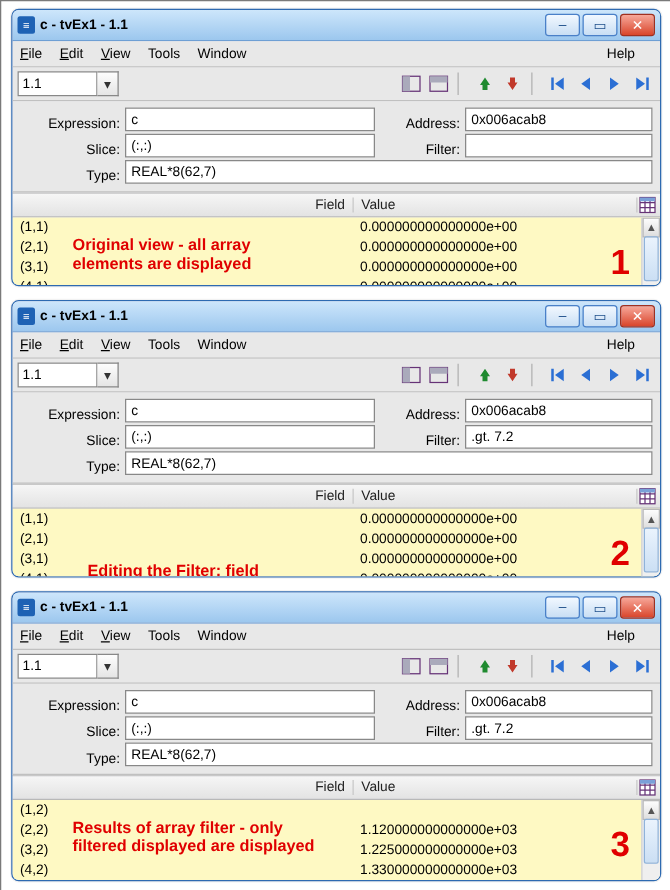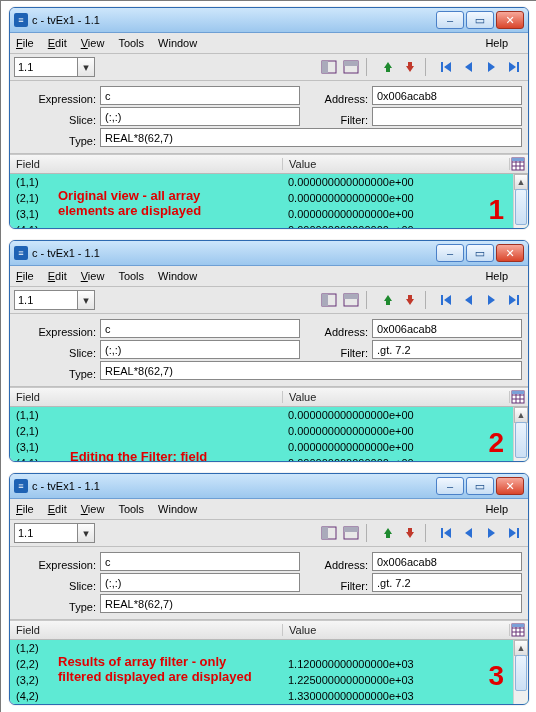--- a/index.html
+++ b/index.html
@@ -3,21 +3,21 @@
 <meta charset="utf-8">
 <style>
 html,body{margin:0;padding:0;font-family:"Segoe UI",Tahoma,Arial,sans-serif;font-size:11px;background:#fff}
 .canvas{width:536px;height:712px;border:1px solid #7a7a7a;background:#fff;position:relative}
 .win{position:absolute;left:8px;right:8px;border:1px solid #2e6ab1;border-radius:6px;overflow:hidden;box-shadow:0 0 0 1px rgba(0,0,0,.05);background:#e9e9f2}
 .win1{top:6px;height:220px}
 .win2{top:239px;height:220px}
 .win3{top:472px;height:230px}
 .titlebar{height:24px;background:linear-gradient(#cde6fb,#9cc7ee);display:flex;align-items:center;padding:0 4px;border-bottom:1px solid #6e9fd4}
 .titlebar .ticon{width:14px;height:14px;display:inline-flex;align-items:center;justify-content:center;background:#1e62b4;color:#fff;font-weight:bold;border-radius:2px;font-size:9px;margin-right:4px}
-.titlebar .ttext{font-weight:normal;color:#000}
+.titlebar .ttext{font-weight:bold;color:#000}
 .titlebar .spacer{flex:1}
 .winbtn{width:26px;height:16px;margin-left:2px;border:1px solid #4a80c8;border-radius:3px;background:linear-gradient(#f2f8ff,#c8def4);display:inline-flex;align-items:center;justify-content:center;color:#1d4e89;cursor:pointer}
 .winbtn.close{background:linear-gradient(#f7a89a,#d9452b);border-color:#a03020;color:#fff}
 .menubar{height:20px;background:#e8e8e8;display:flex;align-items:center;padding:0 6px;border-bottom:1px solid #c0c0c0}
 .menubar .mitem{margin-right:14px;color:#000}
 .menubar .mitem u{text-decoration:underline}
 .menubar .mspacer{flex:1}
 .toolbar{height:26px;background:#e8e8e8;display:flex;align-items:center;padding:0 4px;border-bottom:1px solid #c0c0c0}
 .toolbar input.idx{width:56px;height:18px;border:1px solid #888;background:#fff;padding:0 3px;font-size:11px}
 .toolbar .dropbtn{width:16px;height:18px;border:1px solid #888;border-left:none;background:linear-gradient(#fdfdfd,#e5e5e5);display:inline-flex;align-items:center;justify-content:center;color:#333;cursor:pointer}
@@ -26,24 +26,24 @@
 .tbtn{width:18px;height:18px;margin:0 1px;display:inline-flex;align-items:center;justify-content:center;border:1px solid transparent;border-radius:2px;cursor:pointer}
 .vsep{width:1px;height:18px;background:#b0b0b0;margin:0 4px}
 .form{background:#e8e8e8;padding:3px 6px 4px 6px;border-bottom:1px solid #c0c0c0}
 .frow{display:flex;align-items:flex-end;margin:2px 0}
 .flab{width:80px;text-align:right;padding-right:4px;color:#000}
 .fval{height:17px;border:1px solid #888;background:#fff;padding:0 4px;font-size:11px}
 .grow{flex:1}
 .flab2{width:64px;text-align:right;padding:0 4px;color:#000}
 .headerrow{height:18px;background:linear-gradient(#f6f6f6,#e3e3e3);border-top:1px solid #c8c8c8;border-bottom:1px solid #b8b8b8;display:flex;align-items:center}
 .hcell{border-right:1px solid #c8c8c8;padding:0 6px;font-weight:normal;color:#222}
-.hcell.field{flex:0 0 260px;text-align:left}
+.hcell.field{flex:0 0 260px;text-align:right}
 .hcell.value{flex:1}
 .hicon{width:16px;height:16px;margin-right:2px;display:inline-flex;align-items:center;justify-content:center;cursor:pointer}
-.databox{position:relative;flex:1;background:#5eead4;overflow:hidden;height:calc(100% - 24px - 20px - 26px - 62px - 18px)}
+.databox{position:relative;flex:1;background:#fef9c3;overflow:hidden;height:calc(100% - 24px - 20px - 26px - 62px - 18px)}
 .drow{display:flex;align-items:center;height:16px}
 .dfield{flex:0 0 260px;padding:0 6px;color:#000}
 .dvalue{flex:1;padding:0 6px;color:#000}
 .annot{position:absolute;color:#e00000;font-weight:bold;font-size:13px;pointer-events:none}
 .annotnum{position:absolute;color:#e00000;font-weight:bold;font-size:28px;right:24px;pointer-events:none}
 .scrollbar{position:absolute;right:0;top:0;bottom:0;width:14px;background:#efefef;border-left:1px solid #cfcfcf}
 .scrollbtn{position:absolute;left:0;right:0;height:14px;background:linear-gradient(#fdfdfd,#dedede);border:1px solid #b8b8b8;display:flex;align-items:center;justify-content:center;color:#555;cursor:pointer;font-size:9px}
 .scrollbtn.up{top:0}
 .scrollbtn.dn{bottom:0}
 .thumb{position:absolute;left:1px;right:1px;top:15px;height:34px;background:linear-gradient(#eaf3fd,#cbdff4);border:1px solid #8fb3da;border-radius:2px;cursor:pointer}

